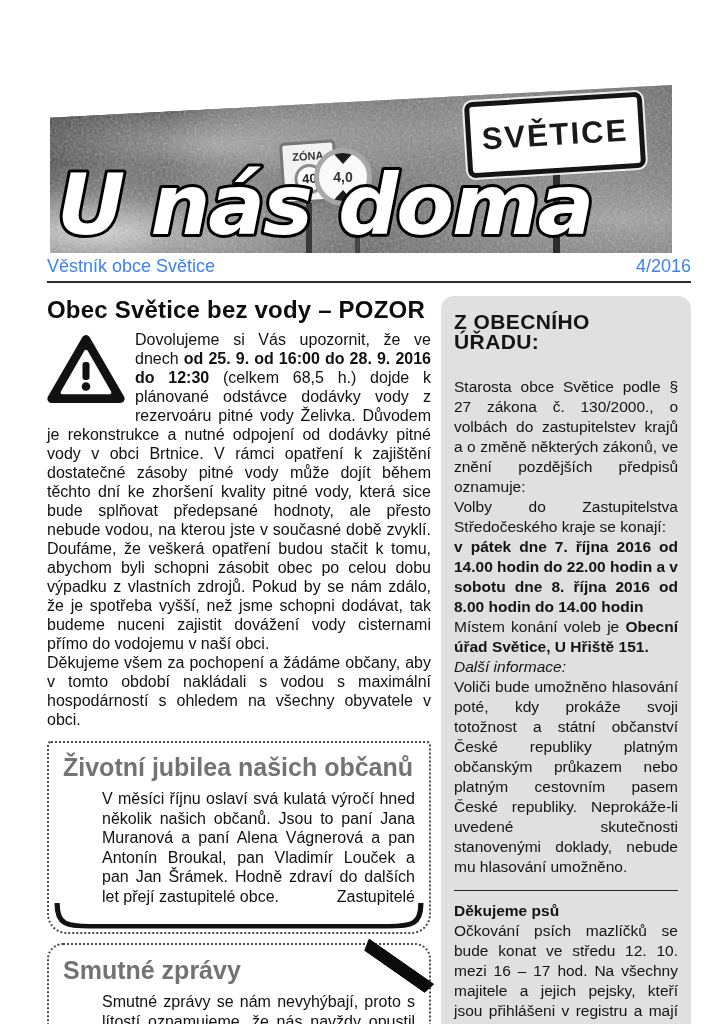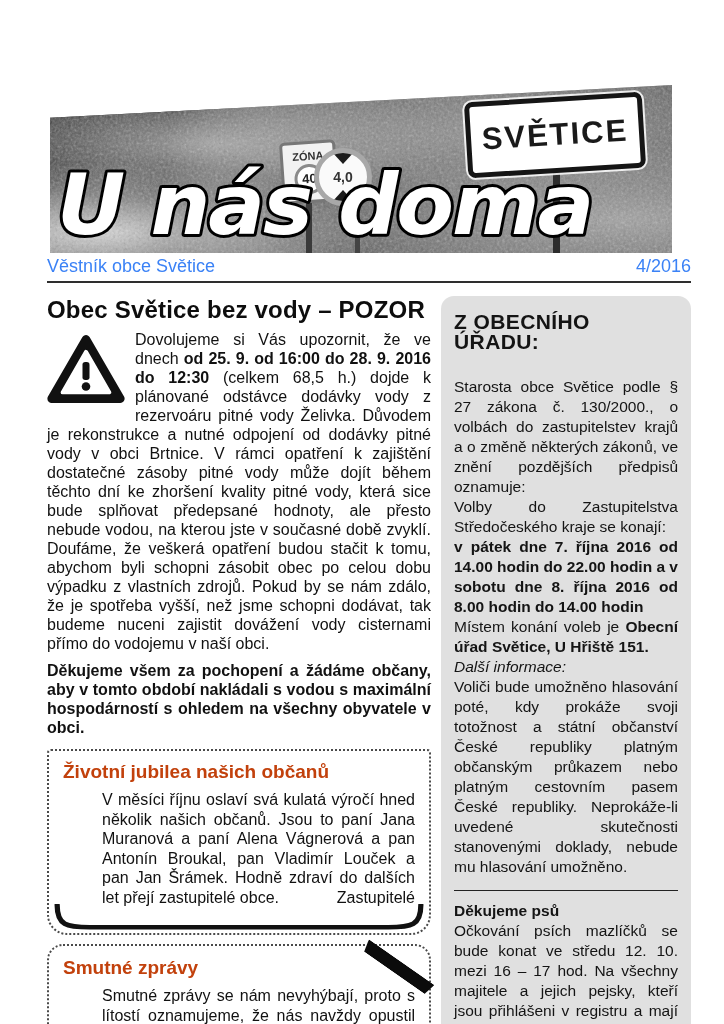--- a/index.html
+++ b/index.html
@@ -69,33 +69,33 @@
   }
   .masthead-rule { position:absolute; left:47px; top:281px; width:644px; height:2px; background:#2e2e2e; }
 
   
   .main { position:absolute; left:47px; top:296px; width:644px; display:flex; gap:10px; }
   .col-left { width:384px; }
   .col-right { width:250px; }
 
   .article-title { font-size:24px; font-weight:bold; color:#0d0d0d; margin-bottom:6px; letter-spacing:.2px; }
   .article-body { font-size:16px; line-height:19px; text-align:justify; hyphens:auto; }
-  .article-body p + p { margin-top:8px;font-weight:bold; }
+  .article-body p + p { margin-top:0; }
   .warn { float:left; width:78px; height:72px; margin:3px 10px 2px 0; }
   .b { font-weight:bold; }
   .i { font-style:italic; }
 
   
   .jubilee-box {
     position:relative; margin-top:12px;
     border:2px dotted #4a4a4a; border-radius:4px 4px 20px 20px;
     padding:10px 14px 26px 14px;
   }
   .jubilee-box .swoosh { position:absolute; left:5px; bottom:3px; width:calc(100% - 10px); height:26px; }
-  .box-title { font-size:19px; font-weight:bold; margin-bottom:7px; color:#c2410c; }
+  .box-title { font-size:25px; font-weight:bold; margin-bottom:7px; color:#737373; }
   .box-text { font-size:16px; line-height:19.5px; text-align:justify;margin-left:39px; }
   .sig { float:right; }
 
   .sad-box {
     position:relative; margin-top:9px;
     border:2px dotted #4a4a4a; border-radius:16px;
     padding:11px 14px 14px 14px;
   }
   .ribbon {
     position:absolute; top:15px; right:-9px; width:80px; height:13px;

